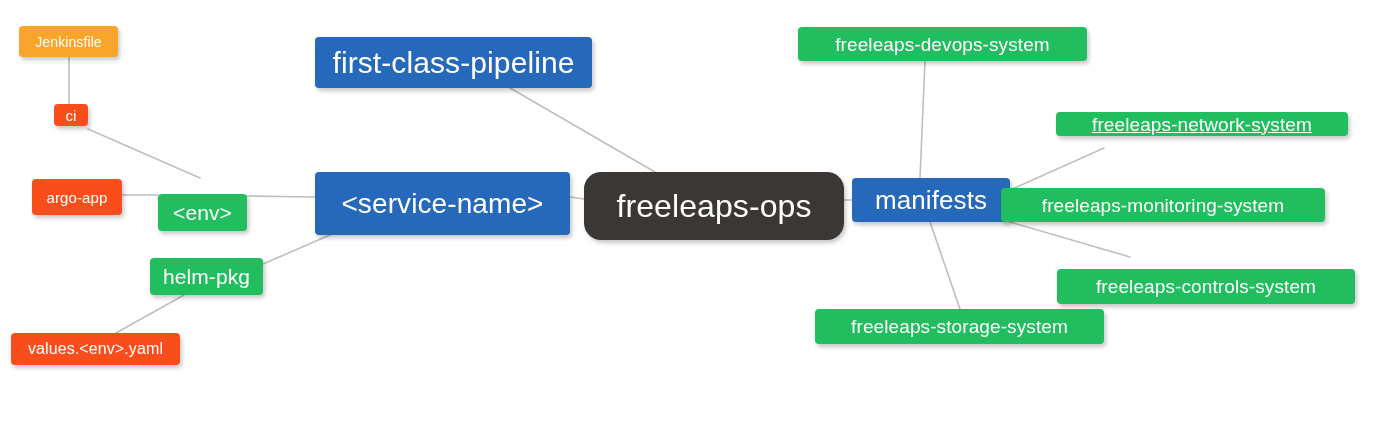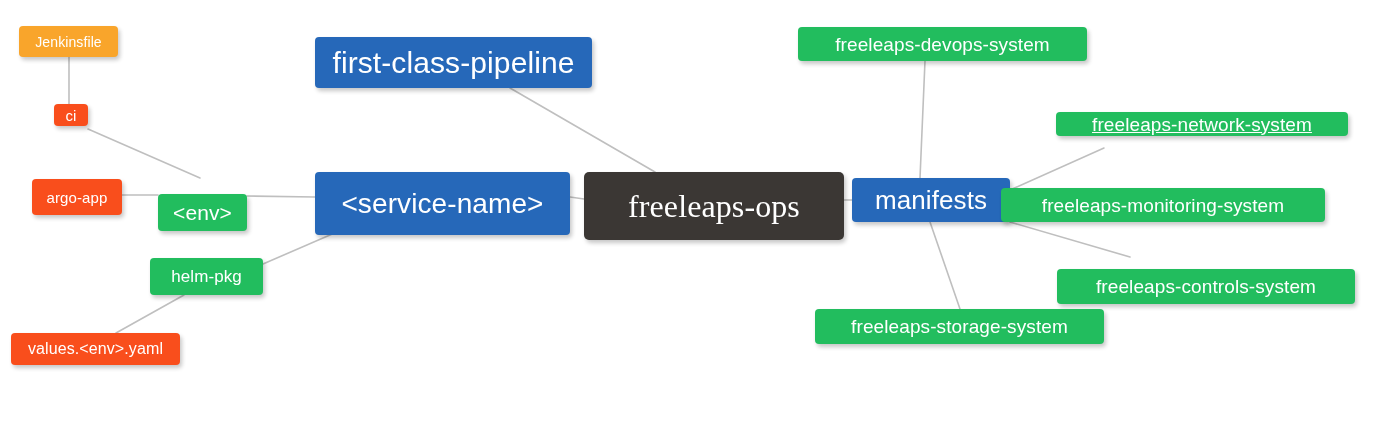--- a/index.html
+++ b/index.html
@@ -37,22 +37,21 @@
     color: #ffffff;
     white-space: nowrap;
     letter-spacing: 0.1px;
     box-shadow: 2px 3px 4px rgba(0,0,0,0.22);
     line-height: 1;
     padding: 0 10px;
     cursor: pointer;
     user-select: none;
   }
   .node.root {
-    border-radius: 5px;
-    font-family: Liberation Serif, serif;
+    border-radius: 17px;
   }
 </style>
 </head>
 <body>
 
 <div id="canvas">
   <svg id="edges" viewBox="0 0 1390 421" width="1390" height="421" xmlns="http://www.w3.org/2000/svg">
       <line x1="584" y1="199" x2="570" y2="197" stroke="#bfbfbf" stroke-width="1.6" stroke-linecap="round"></line>
       <line x1="655" y1="172" x2="510" y2="88" stroke="#bfbfbf" stroke-width="1.6" stroke-linecap="round"></line>
       <line x1="844" y1="200" x2="852" y2="200" stroke="#bfbfbf" stroke-width="1.6" stroke-linecap="round"></line>
@@ -66,21 +65,21 @@
       <line x1="1010" y1="190" x2="1104" y2="148" stroke="#bfbfbf" stroke-width="1.6" stroke-linecap="round"></line>
       <line x1="1010" y1="205" x2="1051" y2="205" stroke="#bfbfbf" stroke-width="1.6" stroke-linecap="round"></line>
       <line x1="1010" y1="222" x2="1130" y2="257" stroke="#bfbfbf" stroke-width="1.6" stroke-linecap="round"></line>
       <line x1="930" y1="222" x2="960" y2="309" stroke="#bfbfbf" stroke-width="1.6" stroke-linecap="round"></line>
     </svg>
   <div id="node-layer">
       <div class="node" style="left: 19px; top: 26px; width: 99px; height: 31px; background: rgb(249, 165, 43); font-size: 14px;">Jenkinsfile</div>
       <div class="node" style="left: 54px; top: 104px; width: 34px; height: 22px; background: rgb(249, 78, 28); font-size: 15px;">ci</div>
       <div class="node" style="left: 32px; top: 179px; width: 90px; height: 36px; background: rgb(249, 78, 28); font-size: 15px;">argo-app</div>
       <div class="node" style="left: 158px; top: 178px; width: 89px; height: 37px; background: rgb(34, 189, 94); font-size: 21px; margin-top: 16px;">&lt;env&gt;</div>
-      <div class="node" style="left: 150px; top: 258px; width: 113px; height: 37px; background: rgb(34, 189, 94); font-size: 17px;">helm-pkg</div>
+      <div class="node" style="left: 150px; top: 258px; width: 113px; height: 37px; background: rgb(34, 189, 94); font-size: 21px;">helm-pkg</div>
       <div class="node" style="left: 11px; top: 333px; width: 169px; height: 32px; background: rgb(249, 78, 28); font-size: 16px;">values.&lt;env&gt;.yaml</div>
       <div class="node" style="left: 315px; top: 37px; width: 277px; height: 51px; background: rgb(38, 104, 185); font-size: 30px;">first-class-pipeline</div>
       <div class="node" style="left: 315px; top: 172px; width: 255px; height: 63px; background: rgb(38, 104, 185); font-size: 28px;">&lt;service-name&gt;</div>
       <div class="node root" style="left: 584px; top: 172px; width: 260px; height: 68px; background: rgb(59, 55, 52); font-size: 32px;">freeleaps-ops</div>
       <div class="node" style="left: 852px; top: 178px; width: 158px; height: 44px; background: rgb(38, 104, 185); font-size: 26px;">manifests</div>
       <div class="node" style="left: 798px; top: 27px; width: 289px; height: 34px; background: rgb(34, 189, 94); font-size: 19px;">freeleaps-devops-system</div>
       <div class="node" style="left: 1056px; top: 112px; width: 292px; height: 24px; background: rgb(34, 189, 94); font-size: 19px; text-decoration: underline;">freeleaps-network-system</div>
       <div class="node" style="left: 1001px; top: 188px; width: 324px; height: 34px; background: rgb(34, 189, 94); font-size: 19px;">freeleaps-monitoring-system</div>
       <div class="node" style="left: 1057px; top: 269px; width: 298px; height: 35px; background: rgb(34, 189, 94); font-size: 19px;">freeleaps-controls-system</div>
       <div class="node" style="left: 815px; top: 309px; width: 289px; height: 35px; background: rgb(34, 189, 94); font-size: 19px;">freeleaps-storage-system</div>

